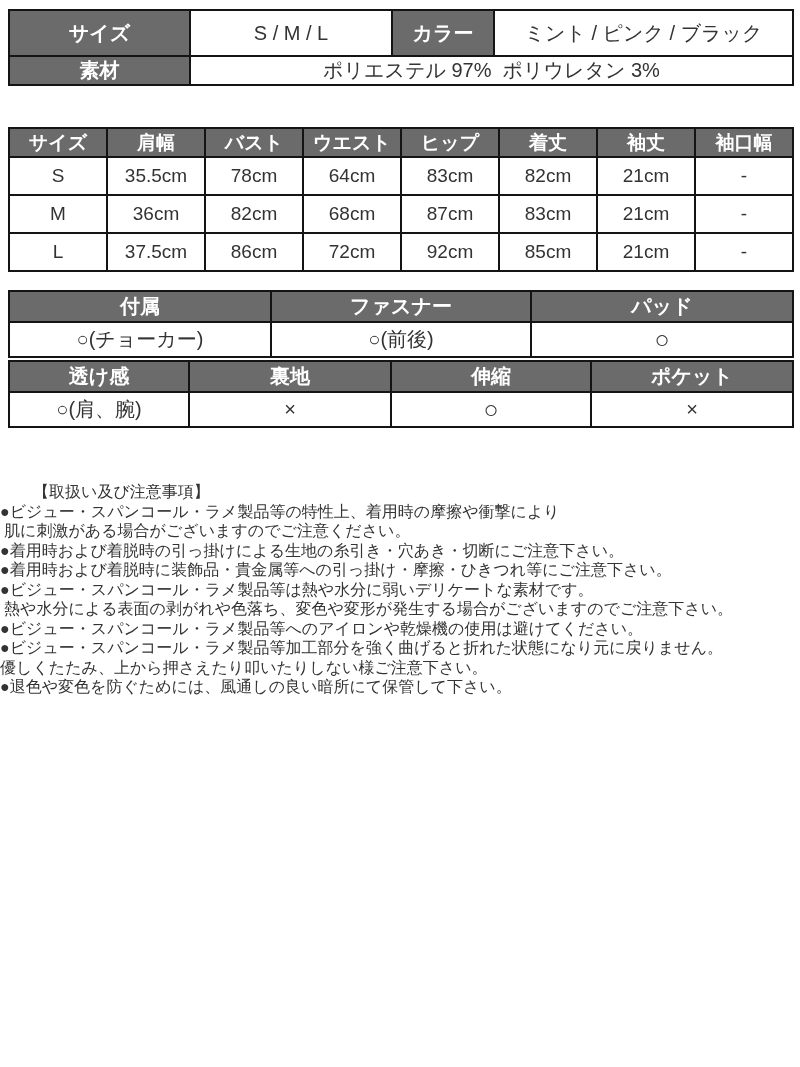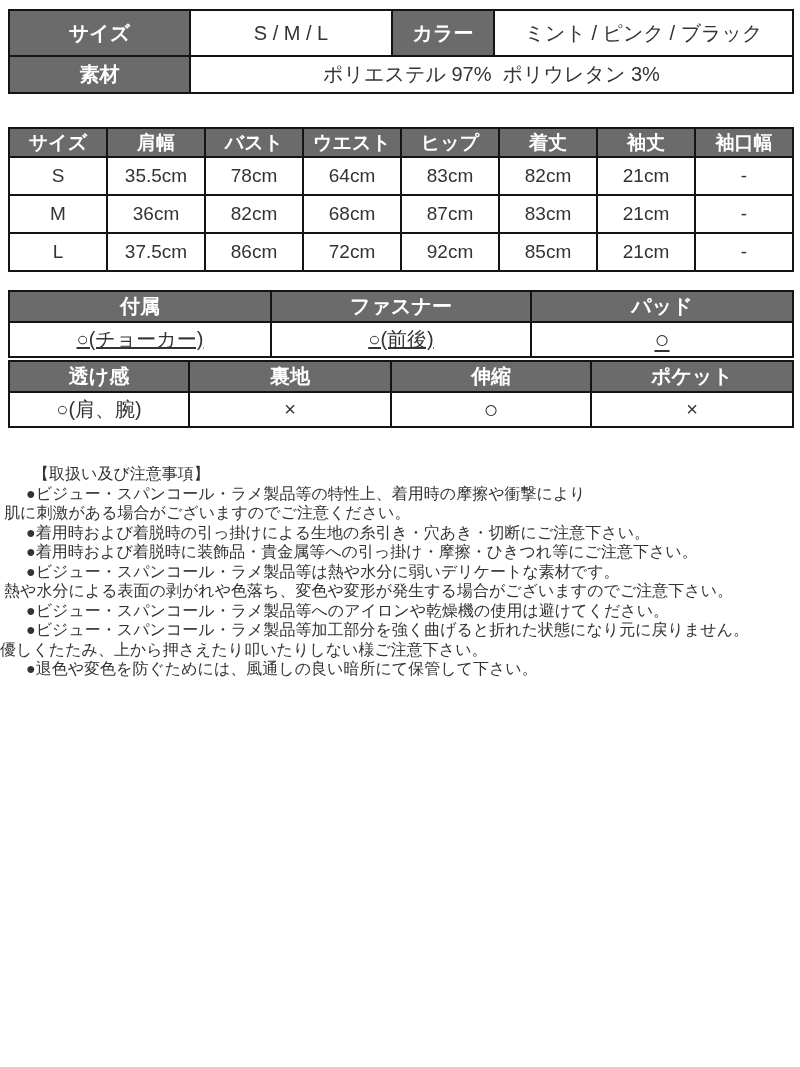--- a/index.html
+++ b/index.html
@@ -28,53 +28,53 @@
   th.hdr {
     background: #6b6b6b;
     color: #ffffff;
     font-weight: bold;
     margin-left: 8px;
   }
 
   
   .table-a { top: 9px; font-size: 20px; }
   .table-a tr.r1 { height: 46px; }
-  .table-a tr.r2 { height: 37px; }
+  .table-a tr.r2 { height: 29px; }
 
   
   .table-b { top: 127px; font-size: 19px; }
   .table-b tr.hrow { height: 29px; }
   .table-b tr.drow { height: 38px; }
   .table-b th.hdr { font-size: 19px; }
 
   
   .table-c { top: 290px; font-size: 20px; }
   .table-c tr.hrow { height: 31px; }
-  .table-c tr.drow { height: 35px; text-decoration: underline; }
+  .table-c tr.drow { height: 35px; }
 
   
   .table-d { top: 360px; font-size: 20px; }
   .table-d tr.hrow { height: 31px; border-radius: 7px; }
   .table-d tr.drow { height: 35px; border-radius: 18px; }
 
   td.mark { font-size: 25px; }
   td.xmark { font-size: 20px; }
 
   
   .care {
     position: absolute;
-    left: 0; top: 464px;
+    left: 0; top: 482px;
     width: 800px;
     font-size: 16px;
     line-height: 19.5px;
     color: #333333;
   }
   .care .line { white-space: pre; }
   .care .title  { padding-left: 33px; }
-  .care .bullet { padding-left: 26px; }
+  .care .bullet { }
   .care .flush  { padding-left: 4px; }
   .care .indent { }
 </style>
 </head>
 <body>
 
 <div class="canvas">
 
   <table class="table-a">
     <colgroup>

